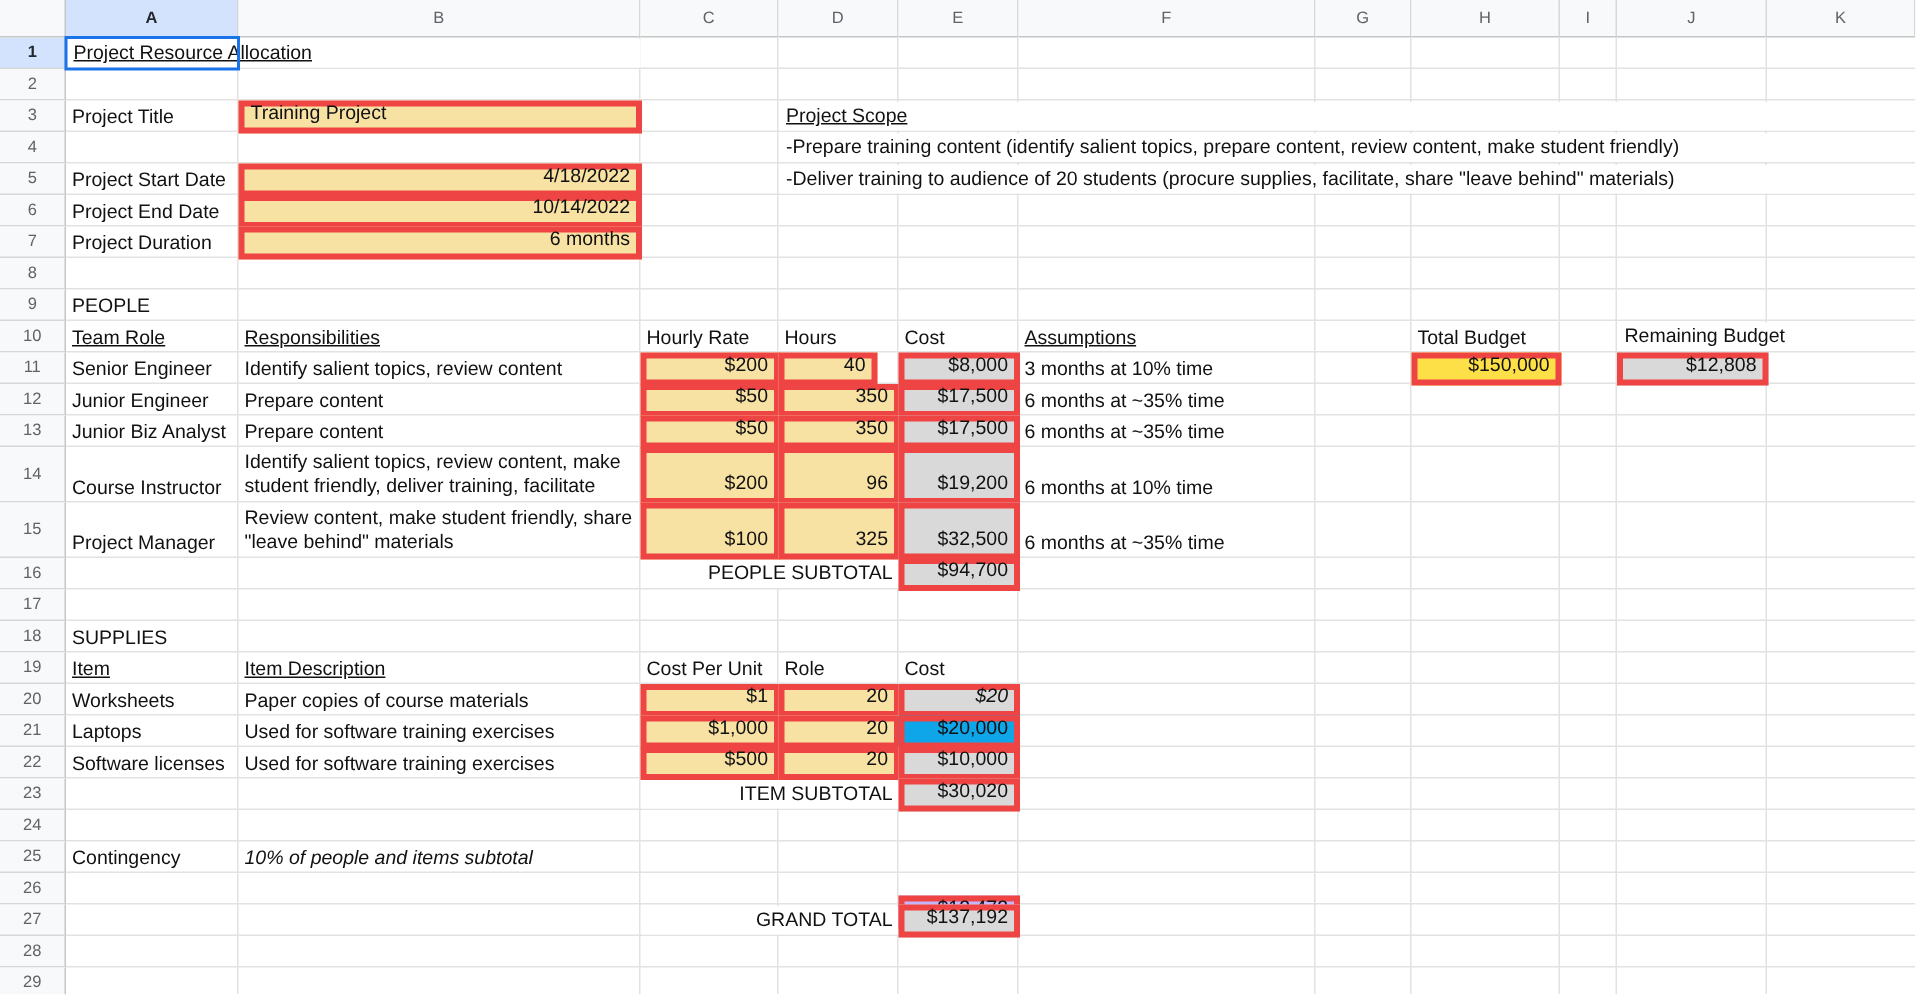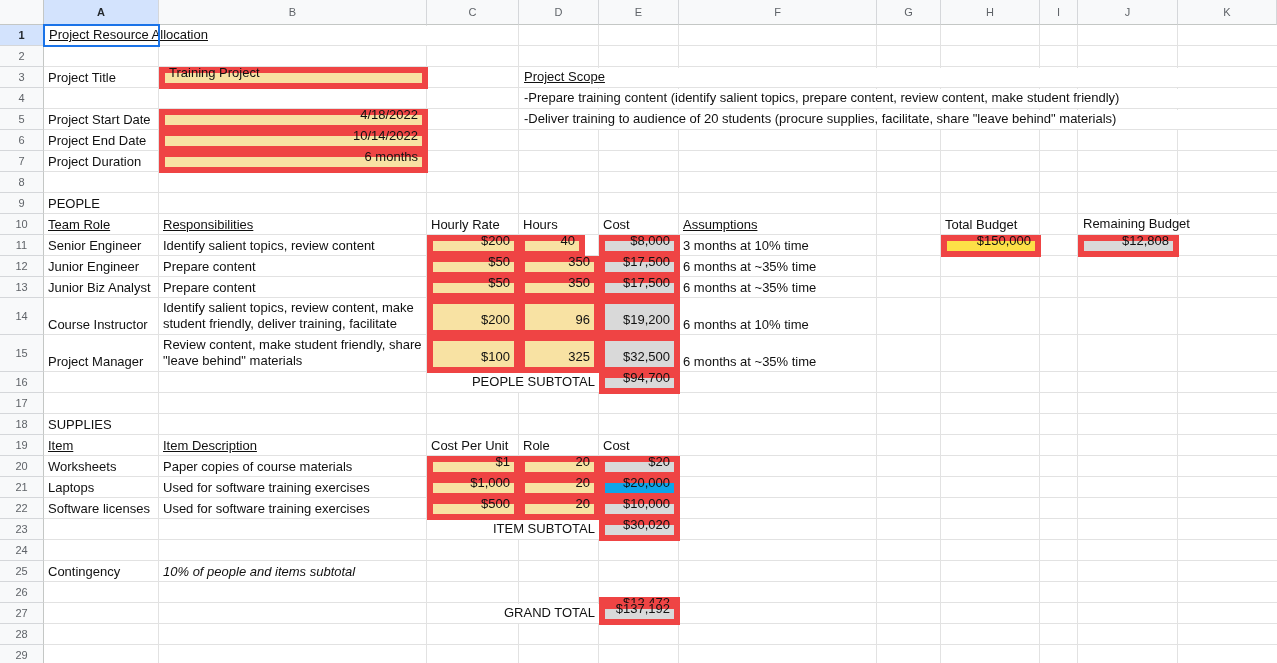--- a/index.html
+++ b/index.html
@@ -13,21 +13,21 @@
   .rowhdr{left:0;width:44px;background:#f8f9fa;border-bottom:1px solid #d5d7da;
           border-right:1px solid #c4c7c5;display:flex;align-items:center;justify-content:center;
           font-size:11px;color:#5f6368;z-index:4;cursor:pointer;}
   .hdr-sel{background:#d3e3fd;color:#24292e;font-weight:bold;}
   .corner{left:0;top:0;width:44px;height:25px;background:#f8f9fa;
           border-right:1px solid #c4c7c5;border-bottom:1px solid #c4c7c5;z-index:5;cursor:pointer;}
   .vline{width:1px;background:#e2e2e2;z-index:1;}
   .hline{height:1px;background:#e2e2e2;z-index:1;}
   .cell{display:flex;align-items:flex-end;font-size:13px;line-height:15px;
         padding:0 4px 3px 4px;white-space:nowrap;z-index:2;cursor:cell;color:#111;}
-  .cell.bd{border:6px solid #ef4444;z-index:3;}
+  .cell.bd{border:4px solid #ef4444;z-index:3;}
   .cell.u{text-decoration:underline;}
   .cell.i{font-style:italic;}
   .cell.alr{justify-content:flex-end;}
   .cell.wrap{white-space:normal;line-height:16px;}
   .sel-box{border:2px solid #1a73e8;background:transparent;z-index:6;pointer-events:none;}
 </style>
 </head>
 <body>
 
 <div id="app">
@@ -169,21 +169,21 @@
       <div class="abs cell" style="left: 44px; top: 414px; width: 115px; height: 21px;">SUPPLIES</div>
       <div class="abs cell u" style="left: 44px; top: 435px; width: 115px; height: 21px;">Item</div>
       <div class="abs cell u" style="left: 159px; top: 435px; width: 268px; height: 21px;">Item Description</div>
       <div class="abs cell" style="left: 427px; top: 435px; width: 92px; height: 21px;">Cost Per Unit</div>
       <div class="abs cell" style="left: 519px; top: 435px; width: 80px; height: 21px;">Role</div>
       <div class="abs cell" style="left: 599px; top: 435px; width: 80px; height: 21px;">Cost</div>
       <div class="abs cell" style="left: 44px; top: 456px; width: 115px; height: 21px;">Worksheets</div>
       <div class="abs cell" style="left: 159px; top: 456px; width: 268px; height: 21px;">Paper copies of course materials</div>
       <div class="abs cell bd alr" style="left: 427px; top: 456px; width: 93px; height: 22px; background: rgb(248, 226, 163);">$1</div>
       <div class="abs cell bd alr" style="left: 519px; top: 456px; width: 81px; height: 22px; background: rgb(248, 226, 163);">20</div>
-      <div class="abs cell bd alr" style="left: 599px; top: 456px; width: 81px; height: 22px; background: rgb(217, 217, 217);">$20</div>
+      <div class="abs cell bd alr" style="left: 599px; top: 456px; width: 81px; height: 22px; background: rgb(217, 217, 217); font-style: italic;">$20</div>
       <div class="abs cell" style="left: 44px; top: 477px; width: 115px; height: 21px;">Laptops</div>
       <div class="abs cell" style="left: 159px; top: 477px; width: 268px; height: 21px;">Used for software training exercises</div>
       <div class="abs cell bd alr" style="left: 427px; top: 477px; width: 93px; height: 22px; background: rgb(248, 226, 163);">$1,000</div>
       <div class="abs cell bd alr" style="left: 519px; top: 477px; width: 81px; height: 22px; background: rgb(248, 226, 163);">20</div>
       <div class="abs cell bd alr" style="left: 599px; top: 477px; width: 81px; height: 22px; background: #0ea5e9;">$20,000</div>
       <div class="abs cell" style="left: 44px; top: 498px; width: 115px; height: 21px;">Software licenses</div>
       <div class="abs cell" style="left: 159px; top: 498px; width: 268px; height: 21px;">Used for software training exercises</div>
       <div class="abs cell bd alr" style="left: 427px; top: 498px; width: 93px; height: 22px; background: rgb(248, 226, 163);">$500</div>
       <div class="abs cell bd alr" style="left: 519px; top: 498px; width: 81px; height: 22px; background: rgb(248, 226, 163);">20</div>
       <div class="abs cell bd alr" style="left: 599px; top: 498px; width: 81px; height: 22px; background: rgb(217, 217, 217);">$10,000</div>

